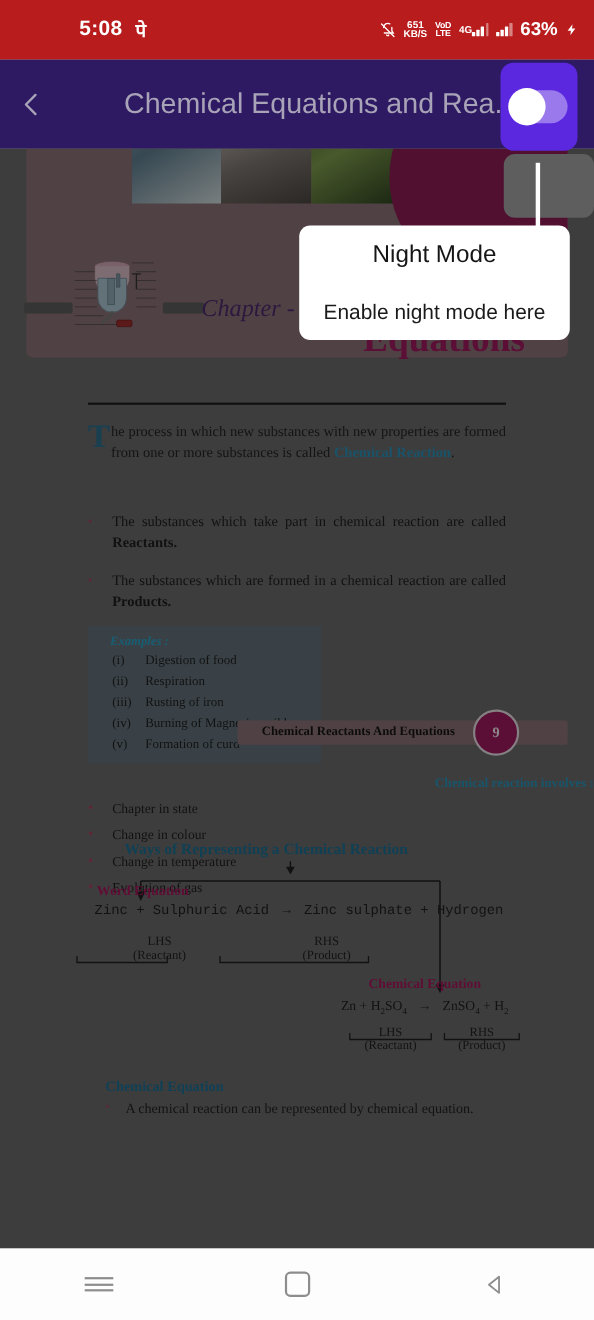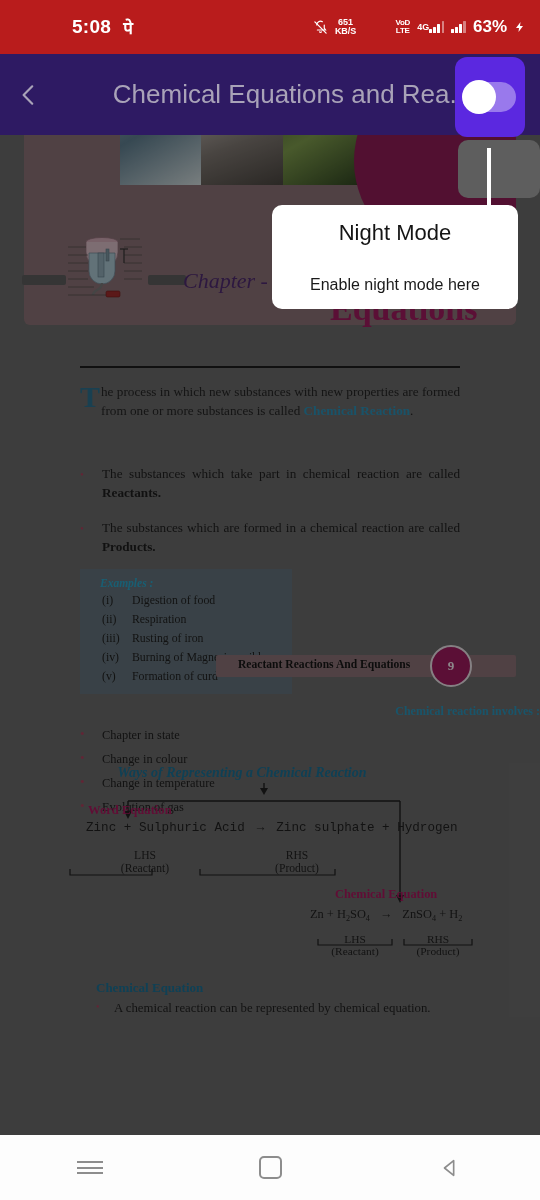--- a/index.html
+++ b/index.html
@@ -21,21 +21,21 @@
     color:#ffffff; font-size:19px; font-weight:600;
     margin-left:72px; letter-spacing:.3px;
   }
   .sb-ampm{ color:#ffffff; font-size:17px; font-weight:700; margin-left:12px; }
   .sb-right{
     margin-left:auto; margin-right:14px;
     display:flex; align-items:center; gap:7px;
   }
   .sb-ic{ display:flex; align-items:center; }
   .sb-netspeed{ color:#fff; font-size:9px; font-weight:700; line-height:9.5px; text-align:center; }
-  .sb-volte{ color:#fff; font-size:8px; font-weight:700; line-height:8.5px; text-align:center; letter-spacing:-.2px;margin-left:32px;}
+  .sb-volte{ color:#fff; font-size:8px; font-weight:700; line-height:8.5px; text-align:center; letter-spacing:-.2px;}
   .sb-4g{ color:#fff; font-size:9px; font-weight:700; line-height:9px; text-align:left;}
   .bars{ display:flex; align-items:flex-end; gap:1.5px; height:12px; }
   .bars i{ display:block; width:2.6px; background:#fff; border-radius:.5px; }
   .bars i:nth-child(1){height:4px}.bars i:nth-child(2){height:6.5px}
   .bars i:nth-child(3){height:9px}.bars i:nth-child(4){height:12px; background:rgba(255,255,255,.45)}
   .sb-batt{ color:#fff; font-size:17px; font-weight:600; }
 
   
   .appbar{
     position:absolute; top:54px; left:0; width:540px; height:81px;
@@ -152,21 +152,21 @@
     border-radius:50%; background:#9d1b5e; border:2px solid #e6dde2;
     display:flex; align-items:center; justify-content:center;
     color:#f3e9ee; font-size:13px; font-weight:700; font-family:"Liberation Serif",serif;
   }
 
   
   .flow{ position:absolute; left:0; top:630px; width:540px; height:330px;
          font-family:"Liberation Serif", serif; color:#1f1f1f; }
   .flow-title{
     position:absolute; left:0; top:0; width:484px; text-align:center;
-    color:#1a6f93; font-size:14px; font-weight:700;font-style:italic;
+    color:#1a6f93; font-size:14px; font-weight:700;
   }
   .f-word-title{ position:absolute; left:88px; top:38px; color:#a6185c; font-size:12.6px; font-weight:700;}
   .f-word-eq{ position:absolute; left:86px; top:56px; font-size:12.6px; white-space:nowrap;font-family:Liberation Mono, monospace; }
   .f-word-eq .arw{ margin:0 12px; }
   .f-lhs{ position:absolute; left:110px; top:84px; font-size:11.6px; text-align:center; width:70px;}
   .f-rhs{ position:absolute; left:258px; top:84px; font-size:11.6px; text-align:center; width:78px;}
   .f-chem-title{ position:absolute; left:335px; top:122px; color:#a6185c; font-size:12.4px; font-weight:700;}
   .f-chem-eq{ position:absolute; left:310px; top:142px; font-size:12.4px; white-space:nowrap;}
   .f-chem-eq .arw{ margin:0 10px;}
   .f-clhs{ position:absolute; left:320px; top:168px; font-size:11.4px; text-align:center; width:70px;}
@@ -205,21 +205,21 @@
   .connector{
     position:absolute; left:487px; top:148px; width:4px; height:62px;
     background:#ffffff; z-index:52;
   }
   .coach{
     position:absolute; left:272px; top:205px; width:246px; height:104px;
     background:#ffffff; border-radius:10px; z-index:55;
     display:flex; flex-direction:column; align-items:center; justify-content:center;gap:28px;
   }
   .coach-title{ font-size:22px; color:#151515; font-weight:400; }
-  .coach-sub{ font-size:16px; color:#1a1a1a; margin-top:2px; }
+  .coach-sub{ font-size:19px; color:#1a1a1a; margin-top:2px; }
 
   
   .navbar{
     position:absolute; left:0; top:1135px; width:540px; height:65px;
     background:#fdfdfd; display:flex; align-items:center; z-index:70;
   }
   .nav-btn{ flex:1; display:flex; align-items:center; justify-content:center; }
   .nav-recents i{ display:block; width:26px; height:2px; background:#8d8d8d; margin:3.5px 0; }
   .nav-home{ width:23px; height:23px; border:2px solid #8d8d8d; border-radius:5px; }
 </style>
@@ -372,21 +372,21 @@
         <span>Change in temperature</span>
       </div>
     <div class="bl2">
         <span class="dot">•</span>
         <span>Evolution of gas</span>
       </div>
   </div>
 
   <div class="footer">
     <div class="footer-band"></div>
-    <div class="footer-txt">Reactant Reactions And Equations</div>
+    <div class="footer-txt">Chemical Reactants And Equations</div>
     <div class="footer-circle">9</div>
   </div>
 
   <div class="flow">
     <div class="flow-title">Ways of Representing a Chemical Reaction</div>
 
     <svg width="540" height="230" style="position:absolute;left:0;top:16px">
       <path d="M264 2 v10" stroke="#1f1f1f" stroke-width="1.4" fill="none"></path>
       <path d="M264 6 l-4 -4 M264 6 l4 -4" stroke="none"></path>
       <polygon points="264,14 260,7 268,7" fill="#1f1f1f"></polygon>

